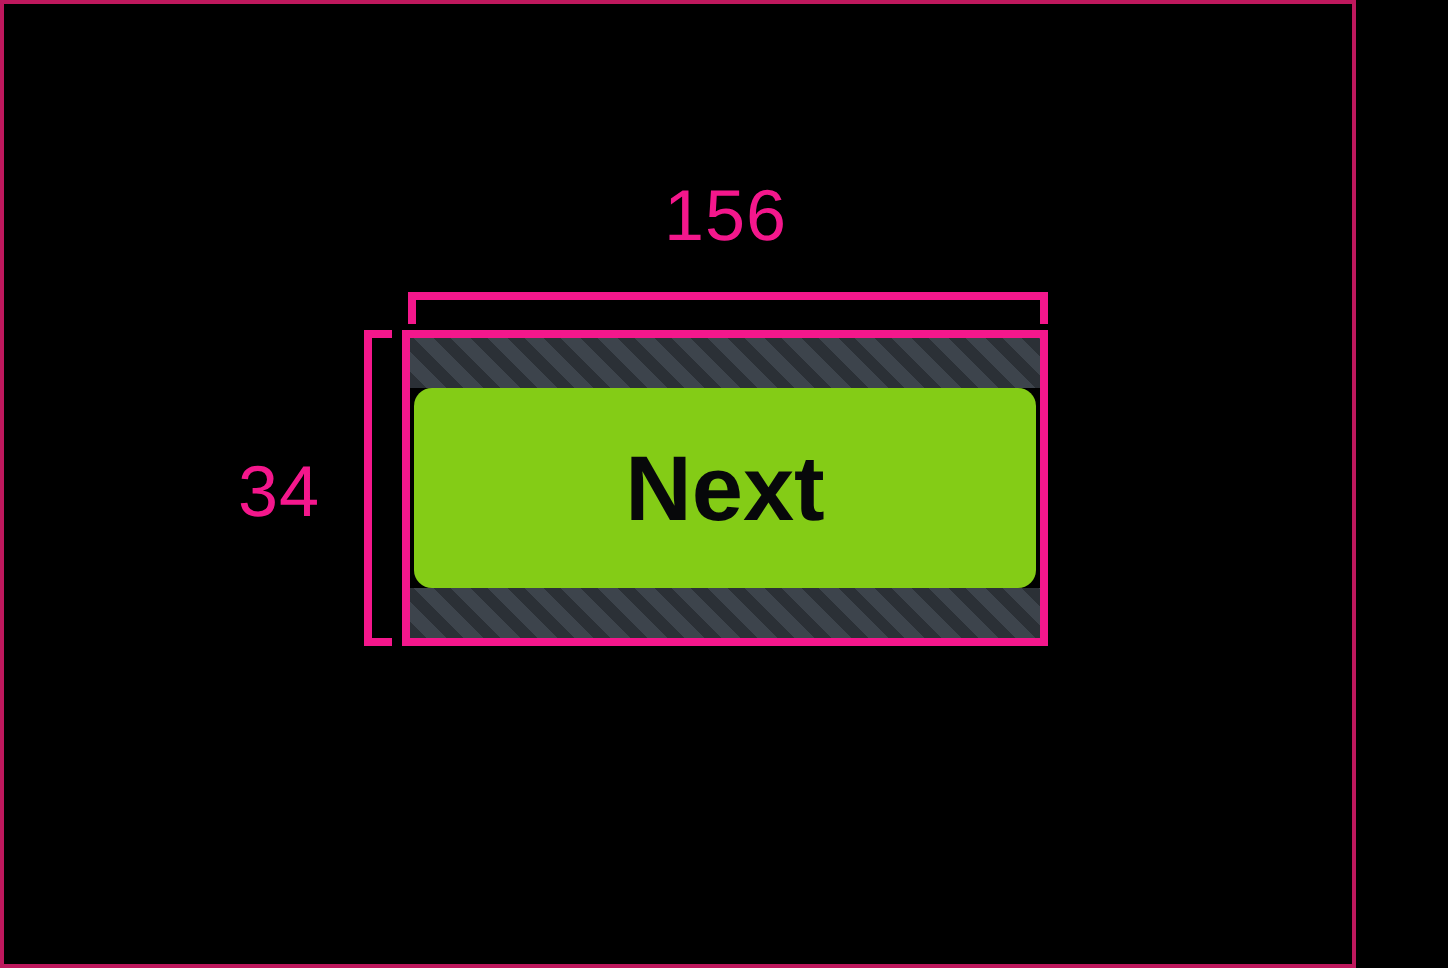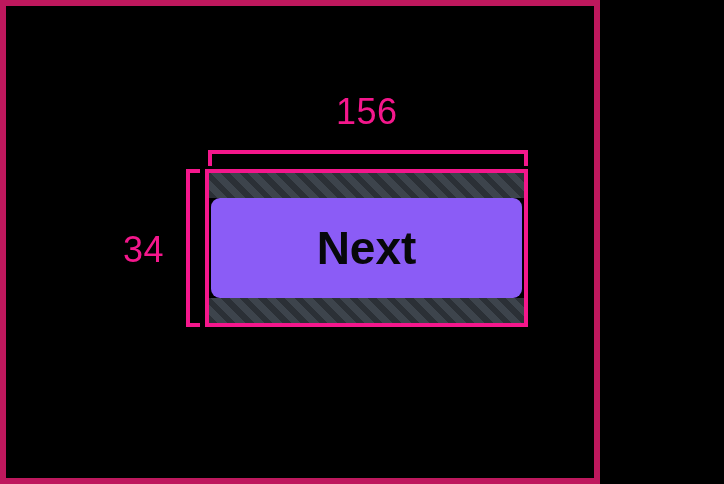--- a/index.html
+++ b/index.html
@@ -10,25 +10,25 @@
   }
   body {
     width: 724px;
     height: 484px;
     overflow: hidden;
     font-family: "Liberation Sans", sans-serif;
   }
 
   #canvas {
     position: relative;
-    width: 600px;
+    width: 678px;
     height: 484px;
     background: #000000;
     box-sizing: border-box;
-    border: 6px solid #be185d;
+    border: 2px solid #be185d;
     overflow: hidden;
   }
 
   
   .dim-label {
     position: absolute;
     color: #f4178c;
     font-family: "Liberation Sans", sans-serif;
     font-weight: 400;
     line-height: 1;
@@ -102,21 +102,21 @@
   #hatch-top    { top: 0; }
   #hatch-bottom { bottom: 0; }
 
   
   #next-button {
     position: absolute;
     left: 2px;
     right: 2px;
     top: 25px;
     bottom: 25px;
-    background: #8b5cf6;
+    background: #84cc16;
     border-radius: 9px;
     display: flex;
     align-items: center;
     justify-content: center;
     border: none;
     padding: 0;
     cursor: pointer;
   }
   #next-button-label {
     font-family: "Liberation Sans", sans-serif;

